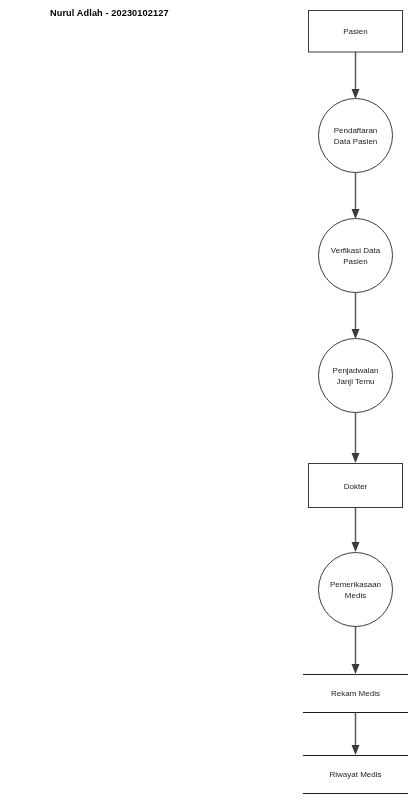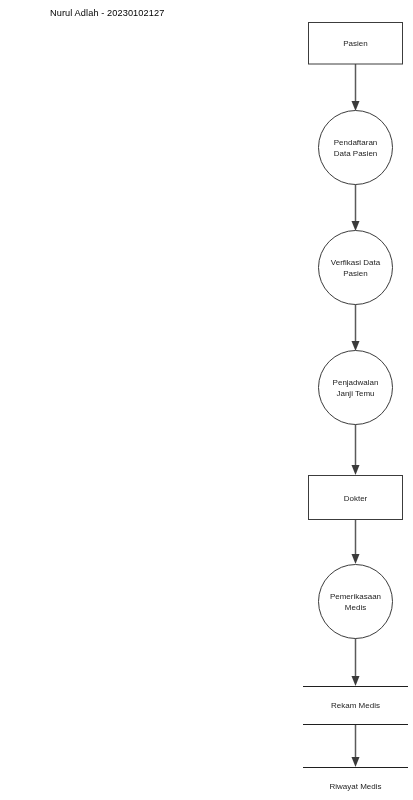--- a/index.html
+++ b/index.html
@@ -20,33 +20,33 @@
 
   
   #header {
     position: absolute;
     left: 4px;
     top: 7px;
     width: 260px;
   }
   #header .title-line {
     font-size: 9.2px;
-    font-weight: normal;
+    font-weight: bold;
     line-height: 13px;
     letter-spacing: 0.1px;
     white-space: nowrap;
     color: #000000;
     padding-left: 46px;
   }
 
   
   #diagram {
     position: absolute;
     left: 0;
-    top: 12px;
+    top: 0;
     width: 413px;
     height: 676px;
   }
   #diagram svg {
     display: block;
   }
 
   
   .node-text {
     font-family: "Liberation Sans", sans-serif;

